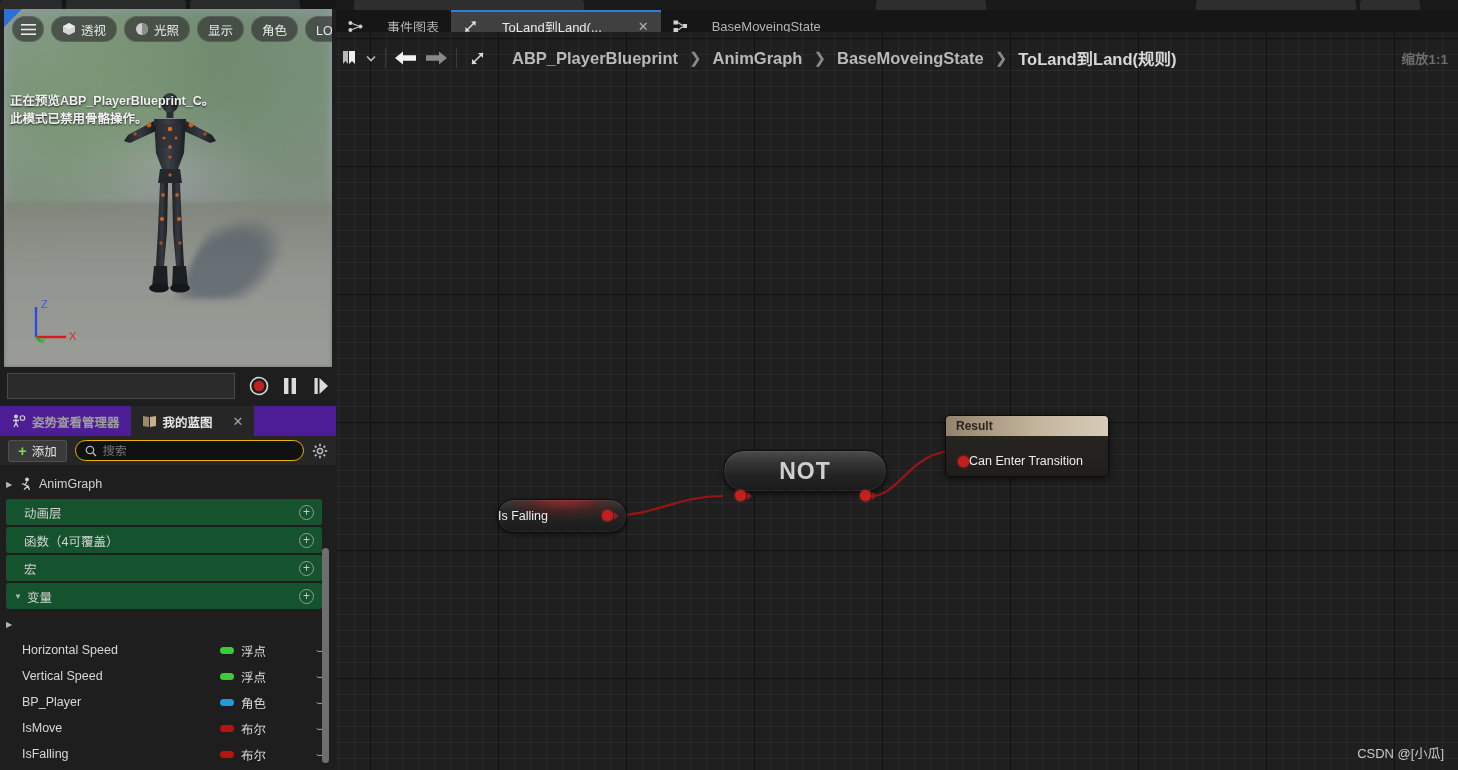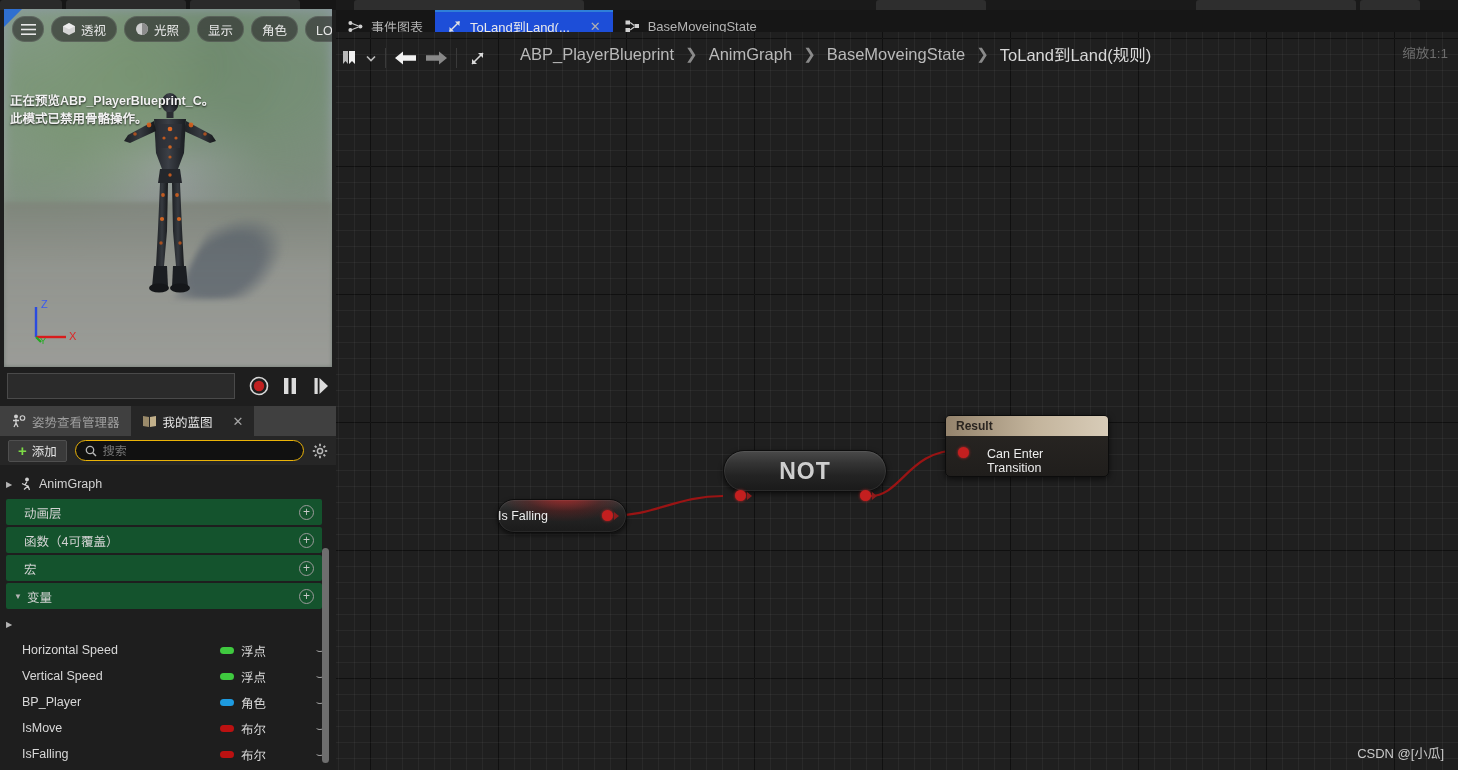--- a/index.html
+++ b/index.html
@@ -89,21 +89,21 @@
   .scrub {
     width:228px; height:26px; margin-left:3px;
     background:#2b2b2b; border:1px solid #4a4a4a;
   }
   .pb-btns { display:flex; align-items:center; gap:9px; margin-left:13px; }
   .pb-btn { width:22px; height:22px; display:flex; align-items:center; justify-content:center; cursor:pointer; }
 
   
   .mb-tabs {
     position:absolute; left:0; top:406px; width:336px; height:30px;
-    background:#404040; display:flex; align-items:flex-end;
+    background:#4c1d95; display:flex; align-items:flex-end;font-weight:bold;
   }
   .mb-tab {
     display:flex; align-items:center; gap:6px;
     height:30px; padding:0 11px; font-size:12.5px; color:#9e9e9e; white-space:nowrap;
   }
   .mb-tab.active { background:#262626; color:#e6e6e6; }
   .mb-tab .x { margin-left:14px; font-size:13px; color:#a5a5a5; }
 
   .mb-toolbar {
     position:absolute; left:0; top:436px; width:336px; height:29px;
@@ -156,32 +156,32 @@
   .right-col { position:absolute; left:336px; top:0; width:1122px; height:770px; background:#161616; }
 
   .top-partial { position:absolute; left:0; top:0; width:1122px; height:10px; background:#1a1a1a; }
   .top-partial .seg { position:absolute; top:0; height:10px; background:#2e2e2e; border-radius:3px 3px 0 0; }
 
   .tabstrip {
     position:absolute; left:0; top:10px; width:1122px; height:32px;
     background:#161616; display:flex; align-items:stretch;
   }
   .gtab {
-    display:flex; align-items:center; gap:8px; padding:0 12px;
+    display:flex; align-items:center; gap:24px; padding:0 12px;
     font-size:13px; color:#b4b4b4; white-space:nowrap; cursor:pointer; position:relative;
   }
-  .gtab.active { background:#1d4ed8; color:#eaeaea;text-align:center; }
+  .gtab.active { background:#404040; color:#eaeaea;text-align:center; }
   .gtab.active::before {
     content:""; position:absolute; left:0; right:0; top:0; height:2px; background:#2f7fd8;
   }
   .gtab .x { margin-left:12px; font-size:13px; color:#b0b0b0; }
 
   .crumbbar {
     position:absolute; left:0; top:42px; width:1122px; height:32px;
-    display:flex; align-items:flex-start; gap:16px; z-index:5;
+    display:flex; align-items:center; gap:8px; z-index:5;font-weight:bold;
   }
   .cb-tool { display:flex; align-items:center; height:32px; }
   .cb-btn { width:30px; height:32px; display:flex; align-items:center; justify-content:center; cursor:pointer; }
   .cb-sep { width:1px; height:20px; background:#3a3a3a; margin:0 5px; }
   .crumbs { display:flex; align-items:center; gap:11px; margin-left:12px; }
   .crumb { font-size:16.5px; color:#b9b9b9; white-space:nowrap; cursor:pointer; }
   .crumb.last { color:#d8d8d8; }
   .crumb-sep { font-size:15px; color:#8a8a8a; }
   .zoomlabel { margin-left:auto; margin-right:10px; font-size:13.5px; color:#6d6d6d; white-space:nowrap; }
 
@@ -226,21 +226,21 @@
     border:1px solid #0c0c0c;
     box-shadow:0 2px 6px rgba(0,0,0,.6);
     overflow:hidden;
   }
   .node-result .title {
     height:20px; display:flex; align-items:center; padding-left:10px;
     background:linear-gradient(90deg,#8c7a63 0%, #b5a храм 0%);
     background:linear-gradient(90deg,#94836c 0%, #c3b49c 55%, #d8ccb8 100%);
     font-size:12px; font-weight:bold; color:#2a2520;
   }
-  .node-result .body { display:flex; align-items:flex-start; gap:18px; padding:11px 10px 0 12px; }
+  .node-result .body { display:flex; align-items:center; gap:0; padding:18px 10px 0 12px; }
   .node-result .body .lbl { font-size:12.5px; color:#ececec; }
   .pin { width:11px; height:11px; border-radius:50%; background:#c41f1f; box-shadow:0 0 3px rgba(220,40,40,.9); flex:0 0 11px; }
   .pin-abs { position:absolute; width:11px; height:11px; border-radius:50%; background:#c41f1f; box-shadow:0 0 3px rgba(220,40,40,.85); }
   .pin-arrow { position:absolute; width:0; height:0; border-left:5px solid #8d1c1c; border-top:4px solid transparent; border-bottom:4px solid transparent; }
 
   .watermark {
     position:absolute; right:22px; bottom:38px;
     font-size:68px; font-weight:bold; color:rgba(255,255,255,.075);
     letter-spacing:4px; pointer-events:none; user-select:none;
   }

